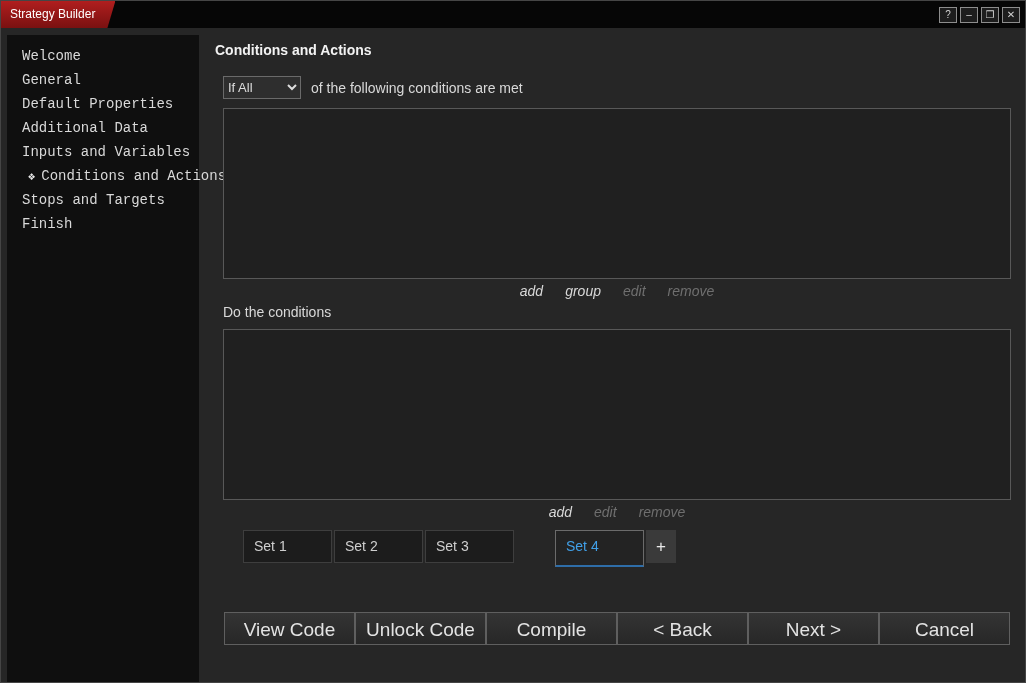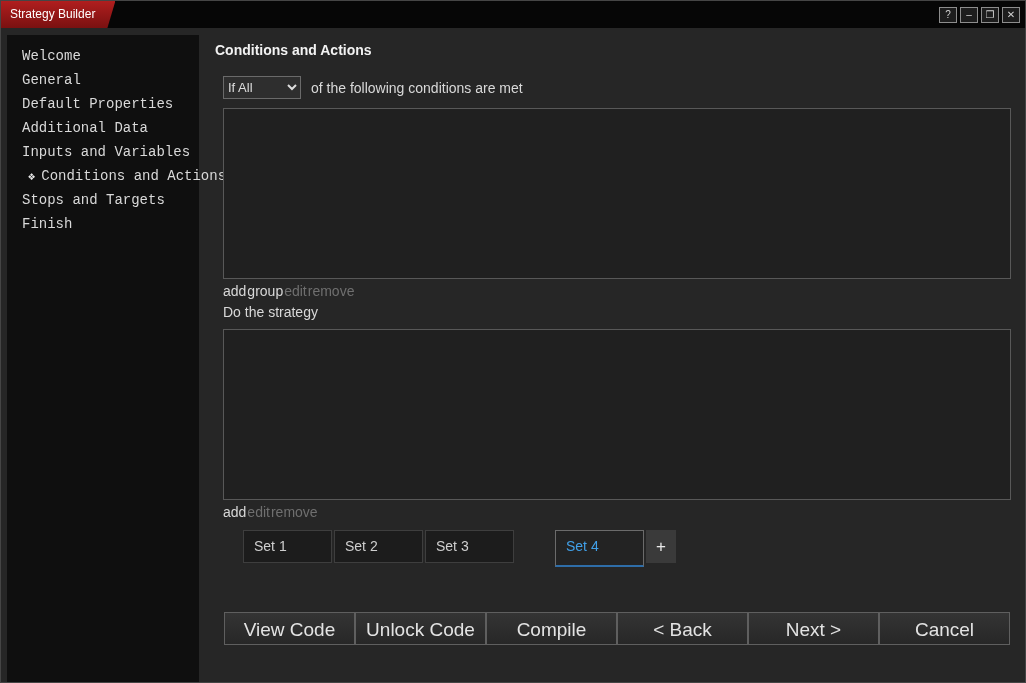--- a/index.html
+++ b/index.html
@@ -73,22 +73,22 @@
 
   .panel {
     margin: 9px 0 0 8px;
     height: 171px;
     background: #202020;
     border: 1px solid #585858;
   }
 
   .links {
     margin: 4px 0 2px 8px;
-    display: flex; justify-content: flex-start; gap: 1px;
-    font-size: 14px; 
+    display: flex; justify-content: center; gap: 22px;
+    font-size: 14px; font-style: italic;
   }
   .link { color: #d8d8d8; cursor: pointer; }
   .link.disabled { color: #6f6f6f; cursor: default; }
 
   .do-label { margin: 5px 0 0 8px; font-size: 14px; color: #d9d9d9; }
 
   
   .tabs { display: flex; align-items: flex-start; margin: 10px 0 0 28px; height: 40px; }
   .tab {
     width: 89px; height: 33px;
@@ -194,21 +194,21 @@
 
       <div class="panel"></div>
 
       <div class="links">
         <span class="link">add</span>
         <span class="link">group</span>
         <span class="link disabled">edit</span>
         <span class="link disabled">remove</span>
       </div>
 
-      <div class="do-label">Do the strategy</div>
+      <div class="do-label">Do the conditions</div>
 
       <div class="panel"></div>
 
       <div class="links">
         <span class="link">add</span>
         <span class="link disabled">edit</span>
         <span class="link disabled">remove</span>
       </div>
 
       <div class="tabs">

